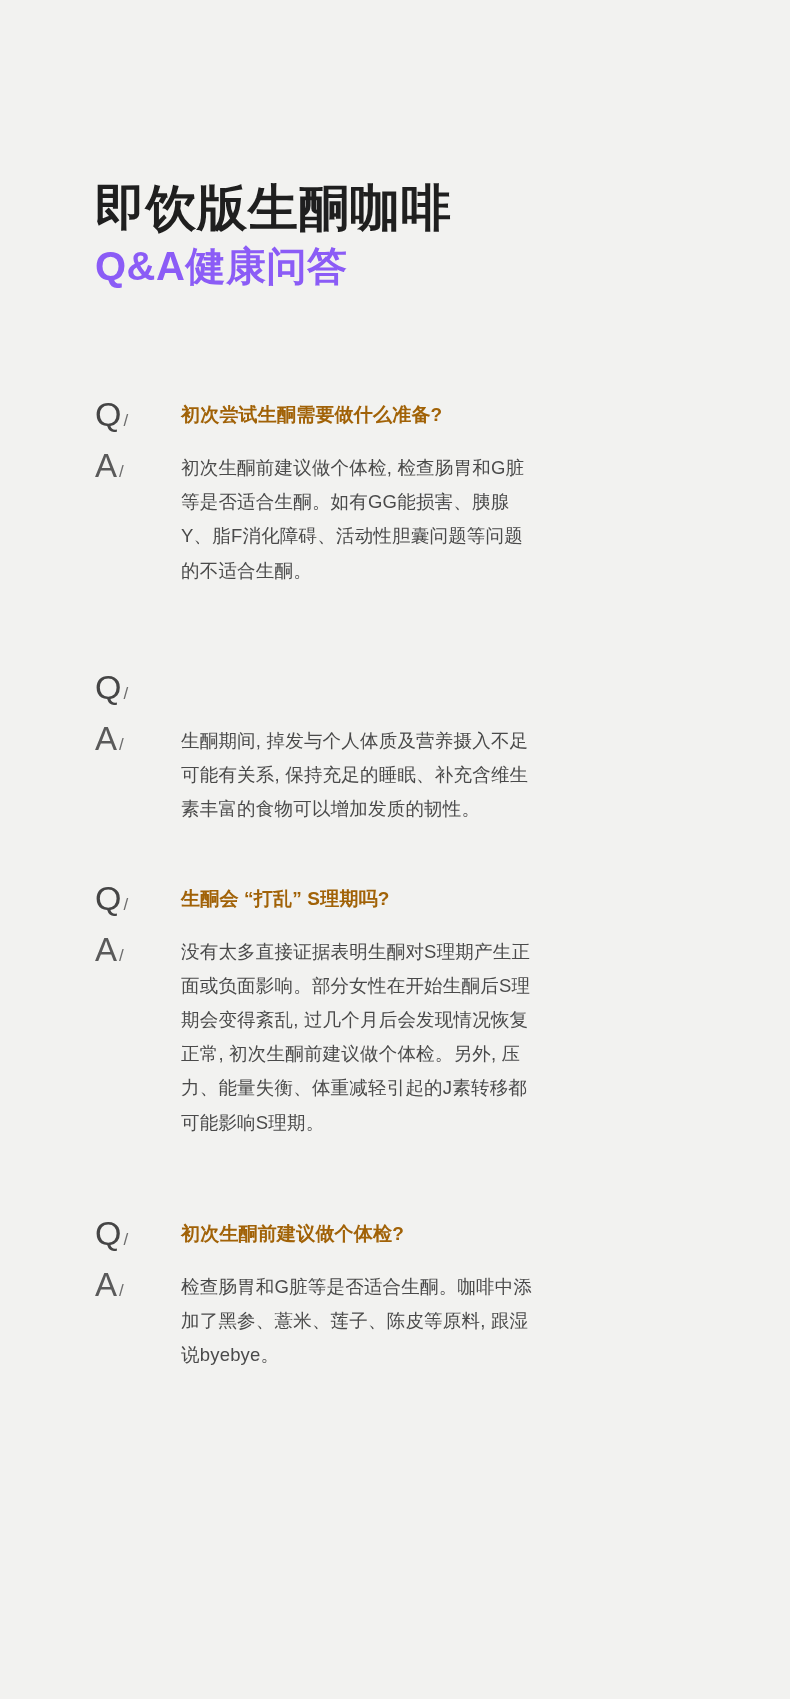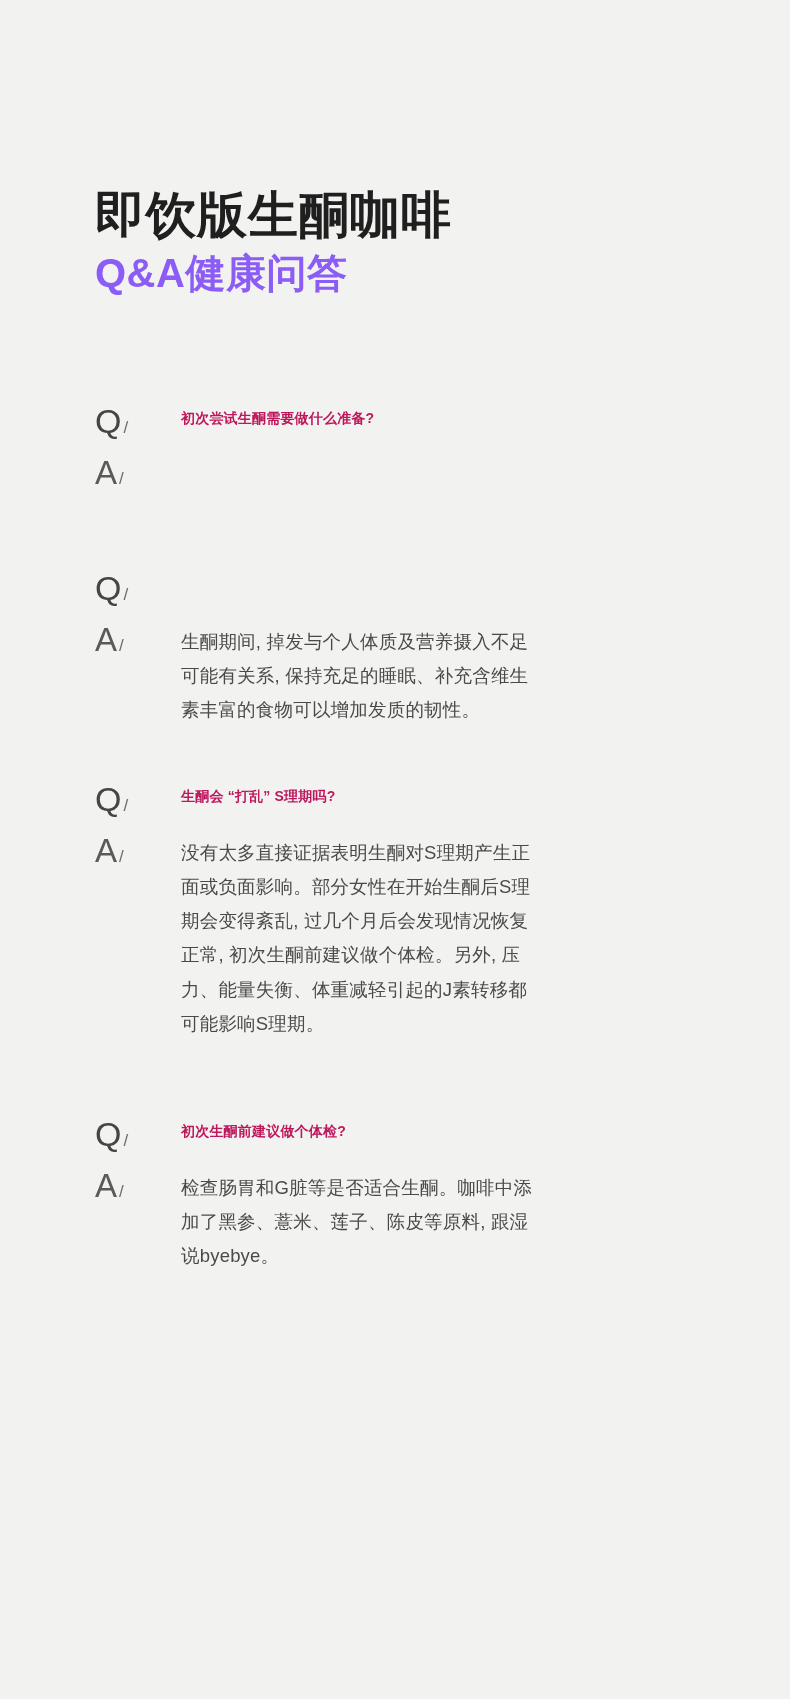--- a/index.html
+++ b/index.html
@@ -12,21 +12,21 @@
     background: #f2f2f0;
     font-family: "Liberation Sans", sans-serif;
     color: #2b2b2b;
     overflow: hidden;
   }
   .page {
     position: relative;
     width: 628px;
     height: 1699px;
     box-sizing: border-box;
-    padding: 7px 95px;
+    padding: 0 95px;
   }
   .header {
     padding-top: 180px;
   }
   .title-line1 {
     font-size: 50px;
     font-weight: bold;
     letter-spacing: 1px;
     color: #1f1f1f;
     line-height: 1.12;
@@ -61,23 +61,23 @@
     letter-spacing: 0px;
   }
   .marker .slash {
     font-size: 17px;
     color: #6d6d6d;
     vertical-align: baseline;
     margin-left: 2px;
   }
   .q-text {
     flex: 1;
-    font-size: 14px;
+    font-size: 19px;
     font-weight: bold;
-    color: #be185d;
+    color: #a16207;
     line-height: 1.5;
     padding-top: 6px;
     letter-spacing: 0.2px;
   }
   .a-row {
     margin-top: 16px;
   }
   .a-text {
     flex: 1;
     font-size: 18.5px;
@@ -107,20 +107,21 @@
 
   <div class="qa-list">
 
     <div class="qa-block gap-xl">
       <div class="qa-row">
         <div class="marker"><span>Q</span><span class="slash">/</span></div>
         <div class="q-text">初次尝试生酮需要做什么准备?</div>
       </div>
       <div class="qa-row a-row">
         <div class="marker"><span>A</span><span class="slash">/</span></div>
+        <div class="a-text">初次生酮前建议做个体检, 检查肠胃和G脏等是否适合生酮。如有GG能损害、胰腺Y、脂F消化障碍、活动性胆囊问题等问题的不适合生酮。</div>
       </div>
     </div>
 
     <div class="qa-block gap-medium">
       <div class="qa-row">
         <div class="marker"><span>Q</span><span class="slash">/</span></div>
       </div>
       <div class="qa-row a-row">
         <div class="marker"><span>A</span><span class="slash">/</span></div>
         <div class="a-text">生酮期间, 掉发与个人体质及营养摄入不足可能有关系, 保持充足的睡眠、补充含维生素丰富的食物可以增加发质的韧性。</div>

